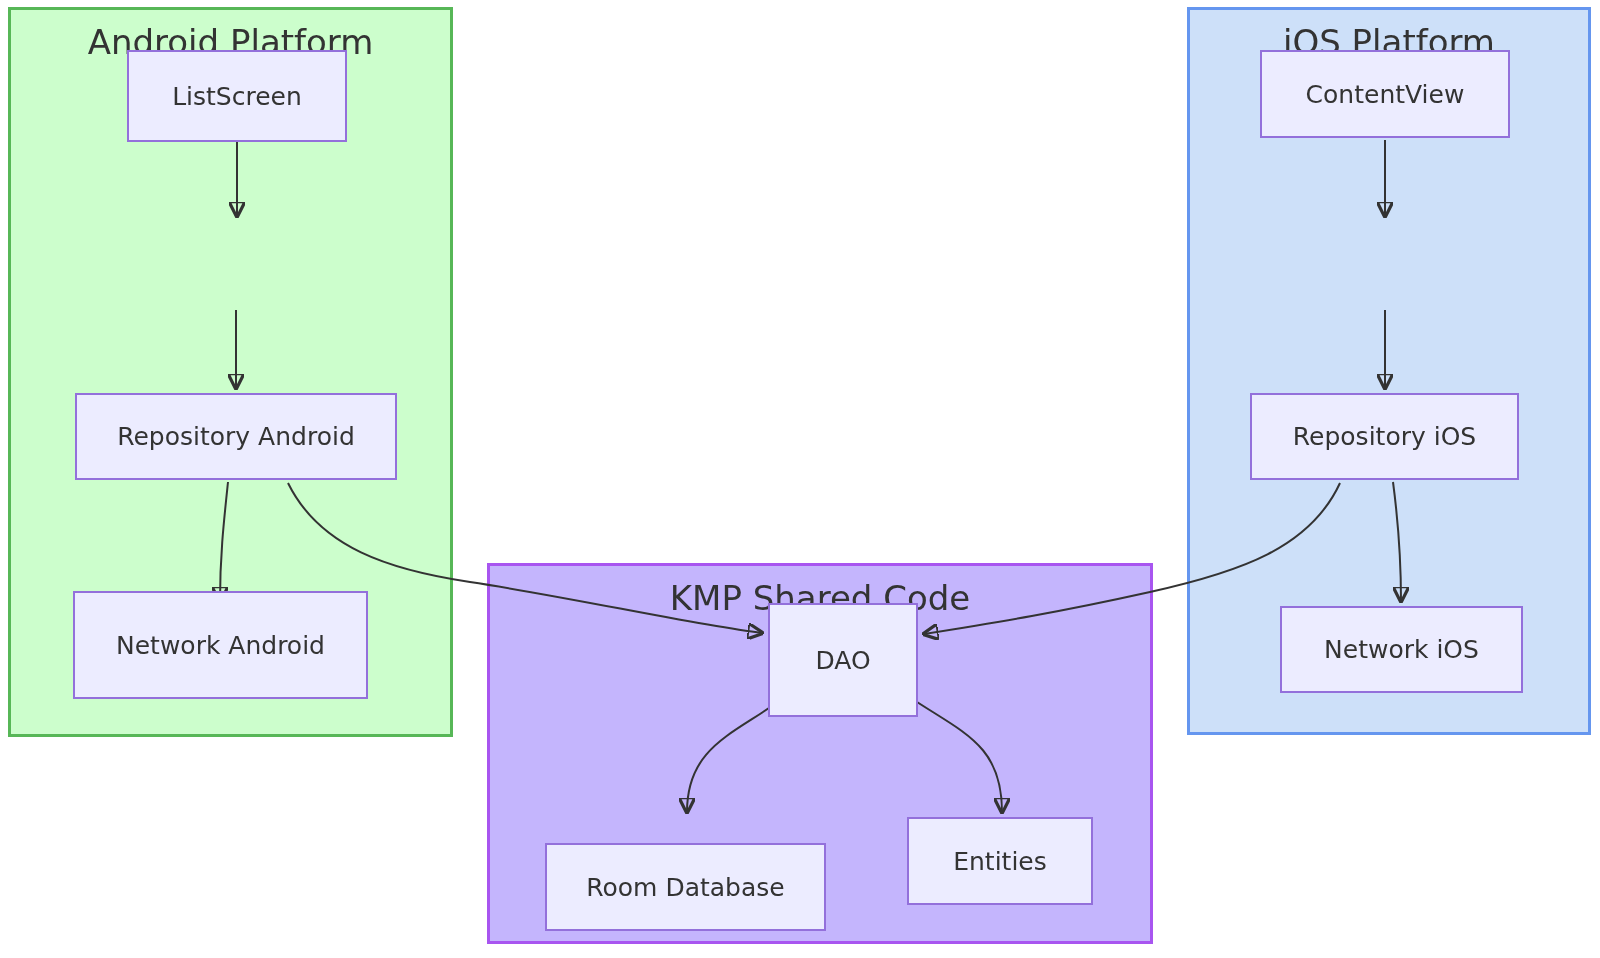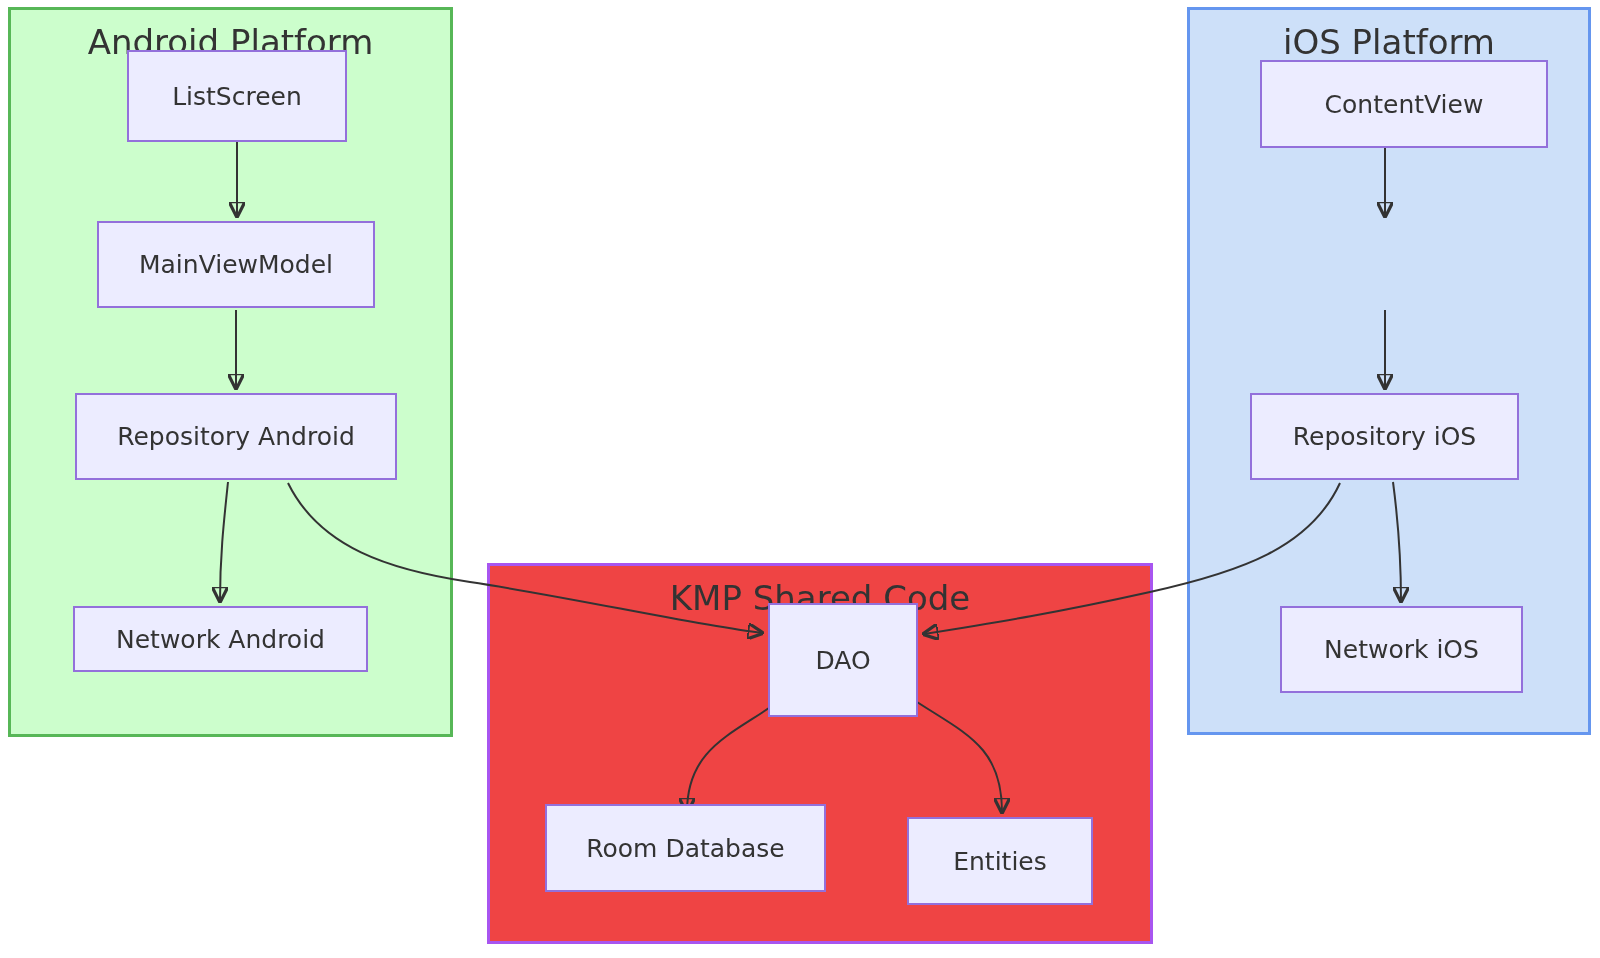--- a/index.html
+++ b/index.html
@@ -24,21 +24,21 @@
     background: #ccfecc;
     border: 3px solid #57b757;
   }
   .group-ios {
     left: 1187px; top: 7px; width: 404px; height: 728px;
     background: #cde0f9;
     border: 3px solid #6596ef;
   }
   .group-kmp {
     left: 487px; top: 563px; width: 666px; height: 381px;
-    background: #ef4444;
+    background: #c4b5fd;
     border: 3px solid #a855f0;
   }
   .group-title {
     position: absolute;
     top: 12px; left: 0; right: 0;
     text-align: center;
     font-size: 34px;
     color: #333333;
     white-space: nowrap;
   }
@@ -96,25 +96,24 @@
     <path d="M288,483 C320,548 390,570 470,582 C570,597 690,624 762,633" marker-end="url(#arrow)"></path>
     <path d="M1385,140 V216" marker-end="url(#arrow)"></path>
     <path d="M1385,310 V388" marker-end="url(#arrow)"></path>
     <path d="M1393,482 C1398,520 1401,555 1401,601" marker-end="url(#arrow)"></path>
     <path d="M1340,483 C1310,548 1240,572 1150,592 C1060,612 1000,622 924,634" marker-end="url(#arrow)"></path>
     <path d="M788,694 C742,732 687,742 687,812" marker-end="url(#arrow)"></path>
     <path d="M905,694 C960,732 1002,742 1002,812" marker-end="url(#arrow)"></path>
   </svg>
 
   <div class="node" style="left:127px; top:50px;  width:220px; height:92px;">ListScreen</div>
-  <div class="node" style="left:97px;  top:221px; width:278px; height:87px;">MainViewModel</div>
   <div class="node" style="left:75px;  top:393px; width:322px; height:87px;">Repository Android</div>
-  <div class="node" style="left:73px;  top:606px; width:295px; height:66px;">Network Android</div>
+  <div class="node" style="left:73px;  top:591px; width:295px; height:108px;">Network Android</div>
 
-  <div class="node" style="left:1260px; top:50px;  width:288px; height:88px;margin-top:10px;">ContentView</div>
+  <div class="node" style="left:1260px; top:50px;  width:250px; height:88px;">ContentView</div>
   <div class="node" style="left:1250px; top:393px; width:269px; height:87px;">Repository iOS</div>
   <div class="node" style="left:1280px; top:606px; width:243px; height:87px;">Network iOS</div>
 
   <div class="node" style="left:768px; top:603px; width:150px; height:114px;">DAO</div>
-  <div class="node" style="left:545px; top:804px; width:281px; height:88px;">Room Database</div>
+  <div class="node" style="left:545px; top:843px; width:281px; height:88px;">Room Database</div>
   <div class="node" style="left:907px; top:817px; width:186px; height:88px;">Entities</div>
 
 </div>
 
 </body></html>

